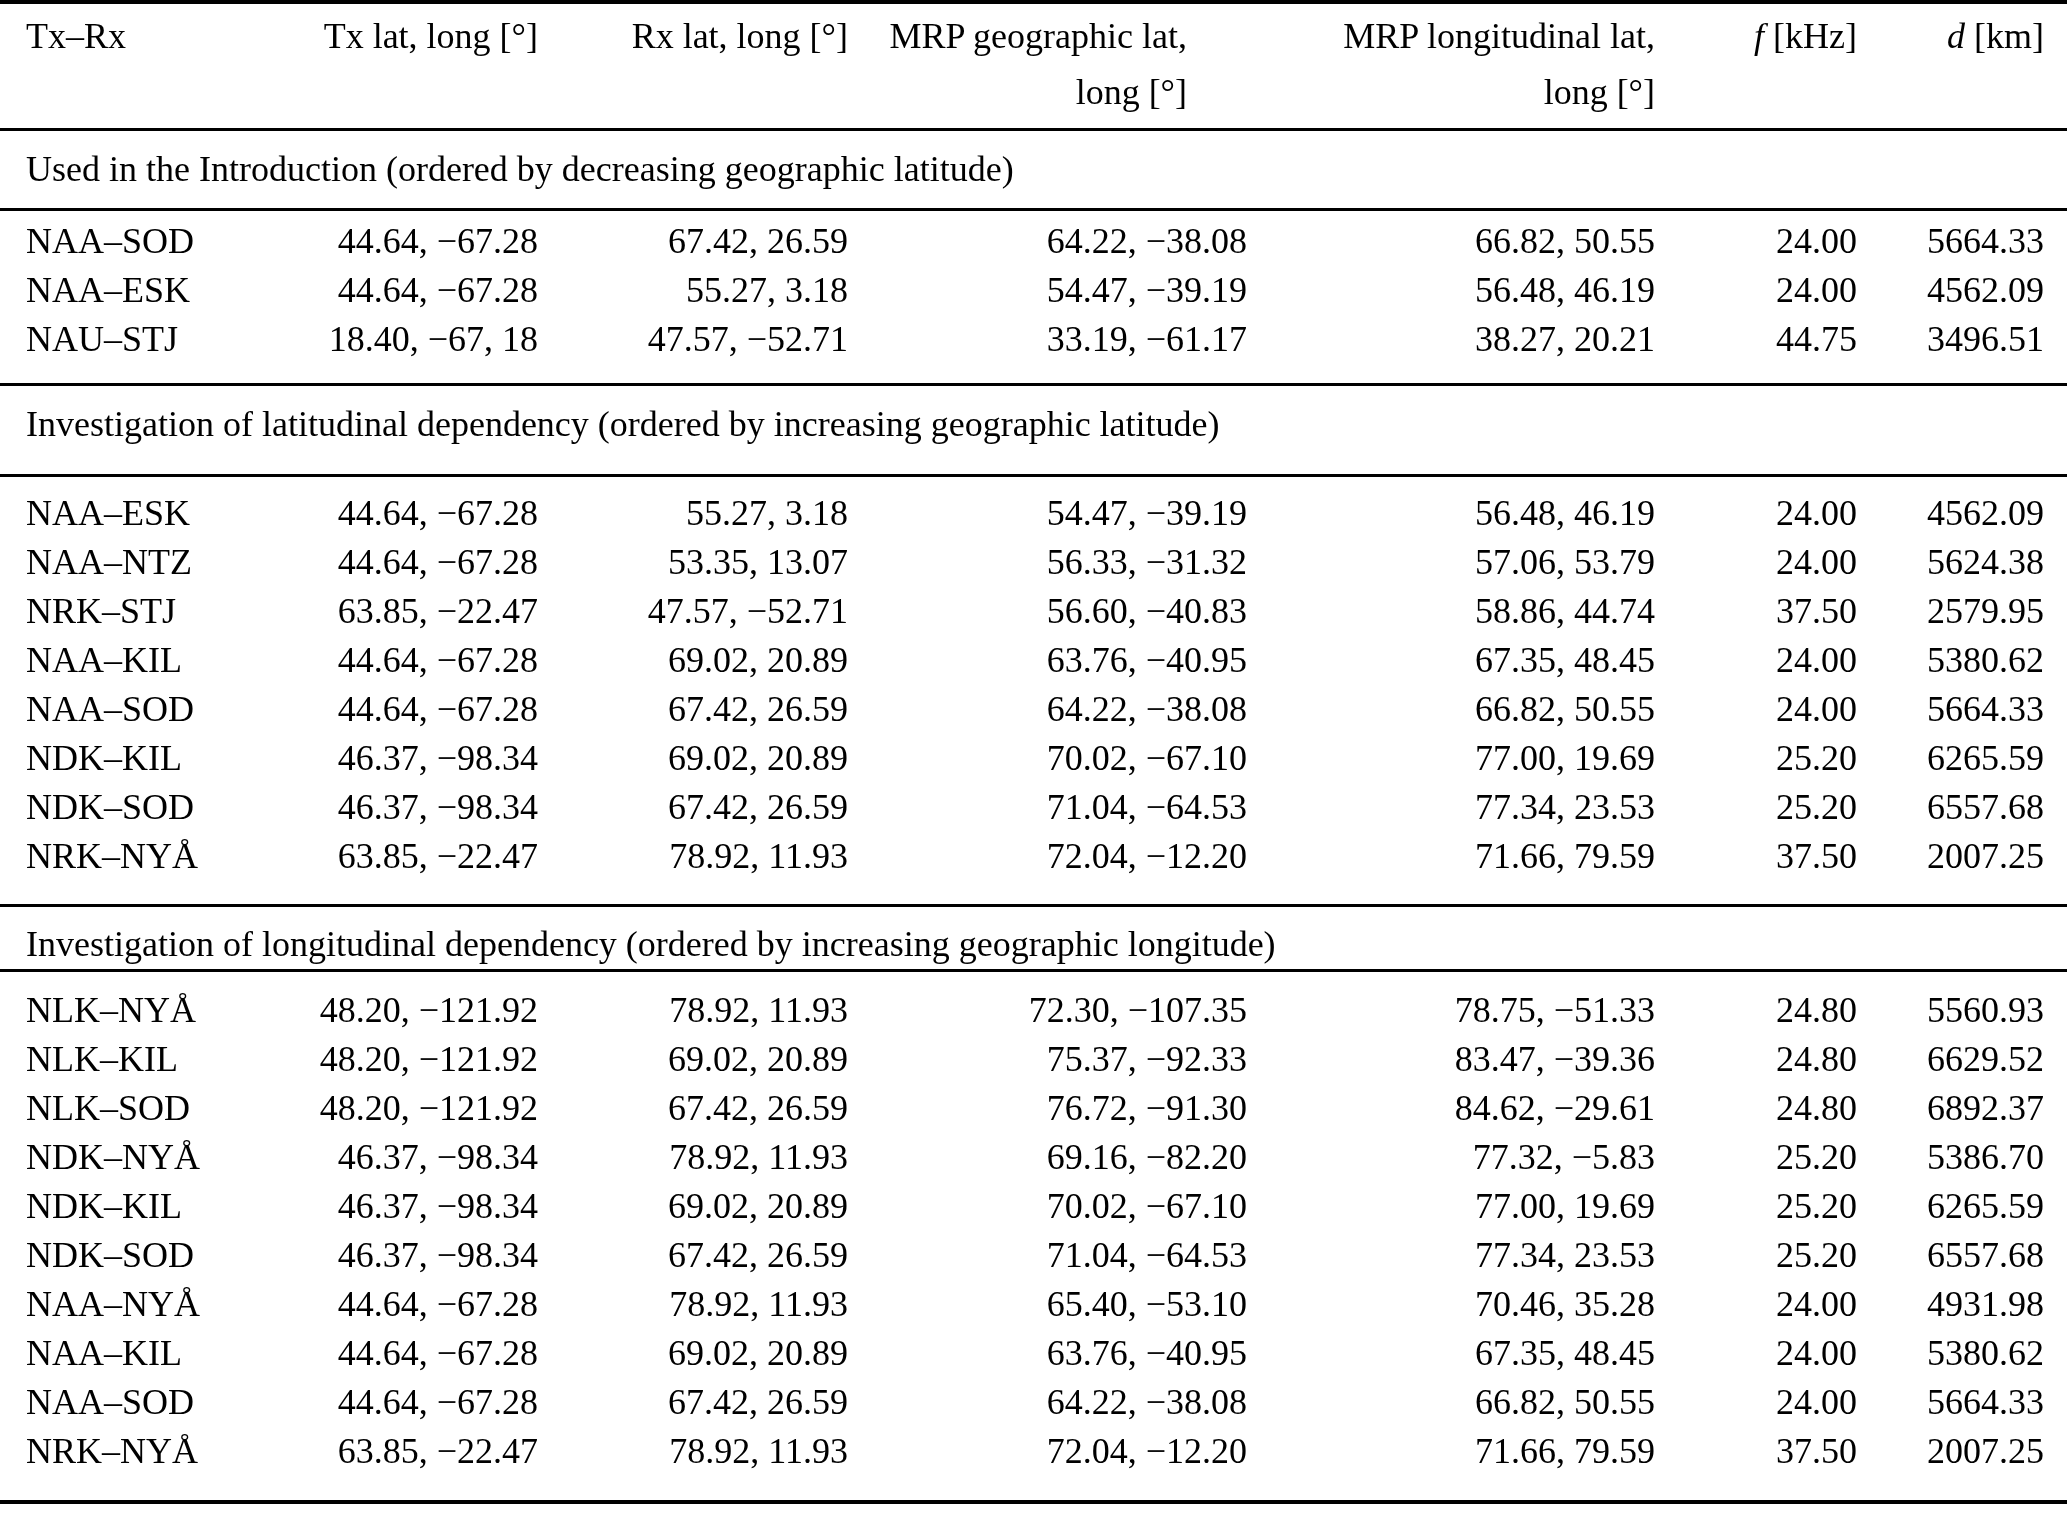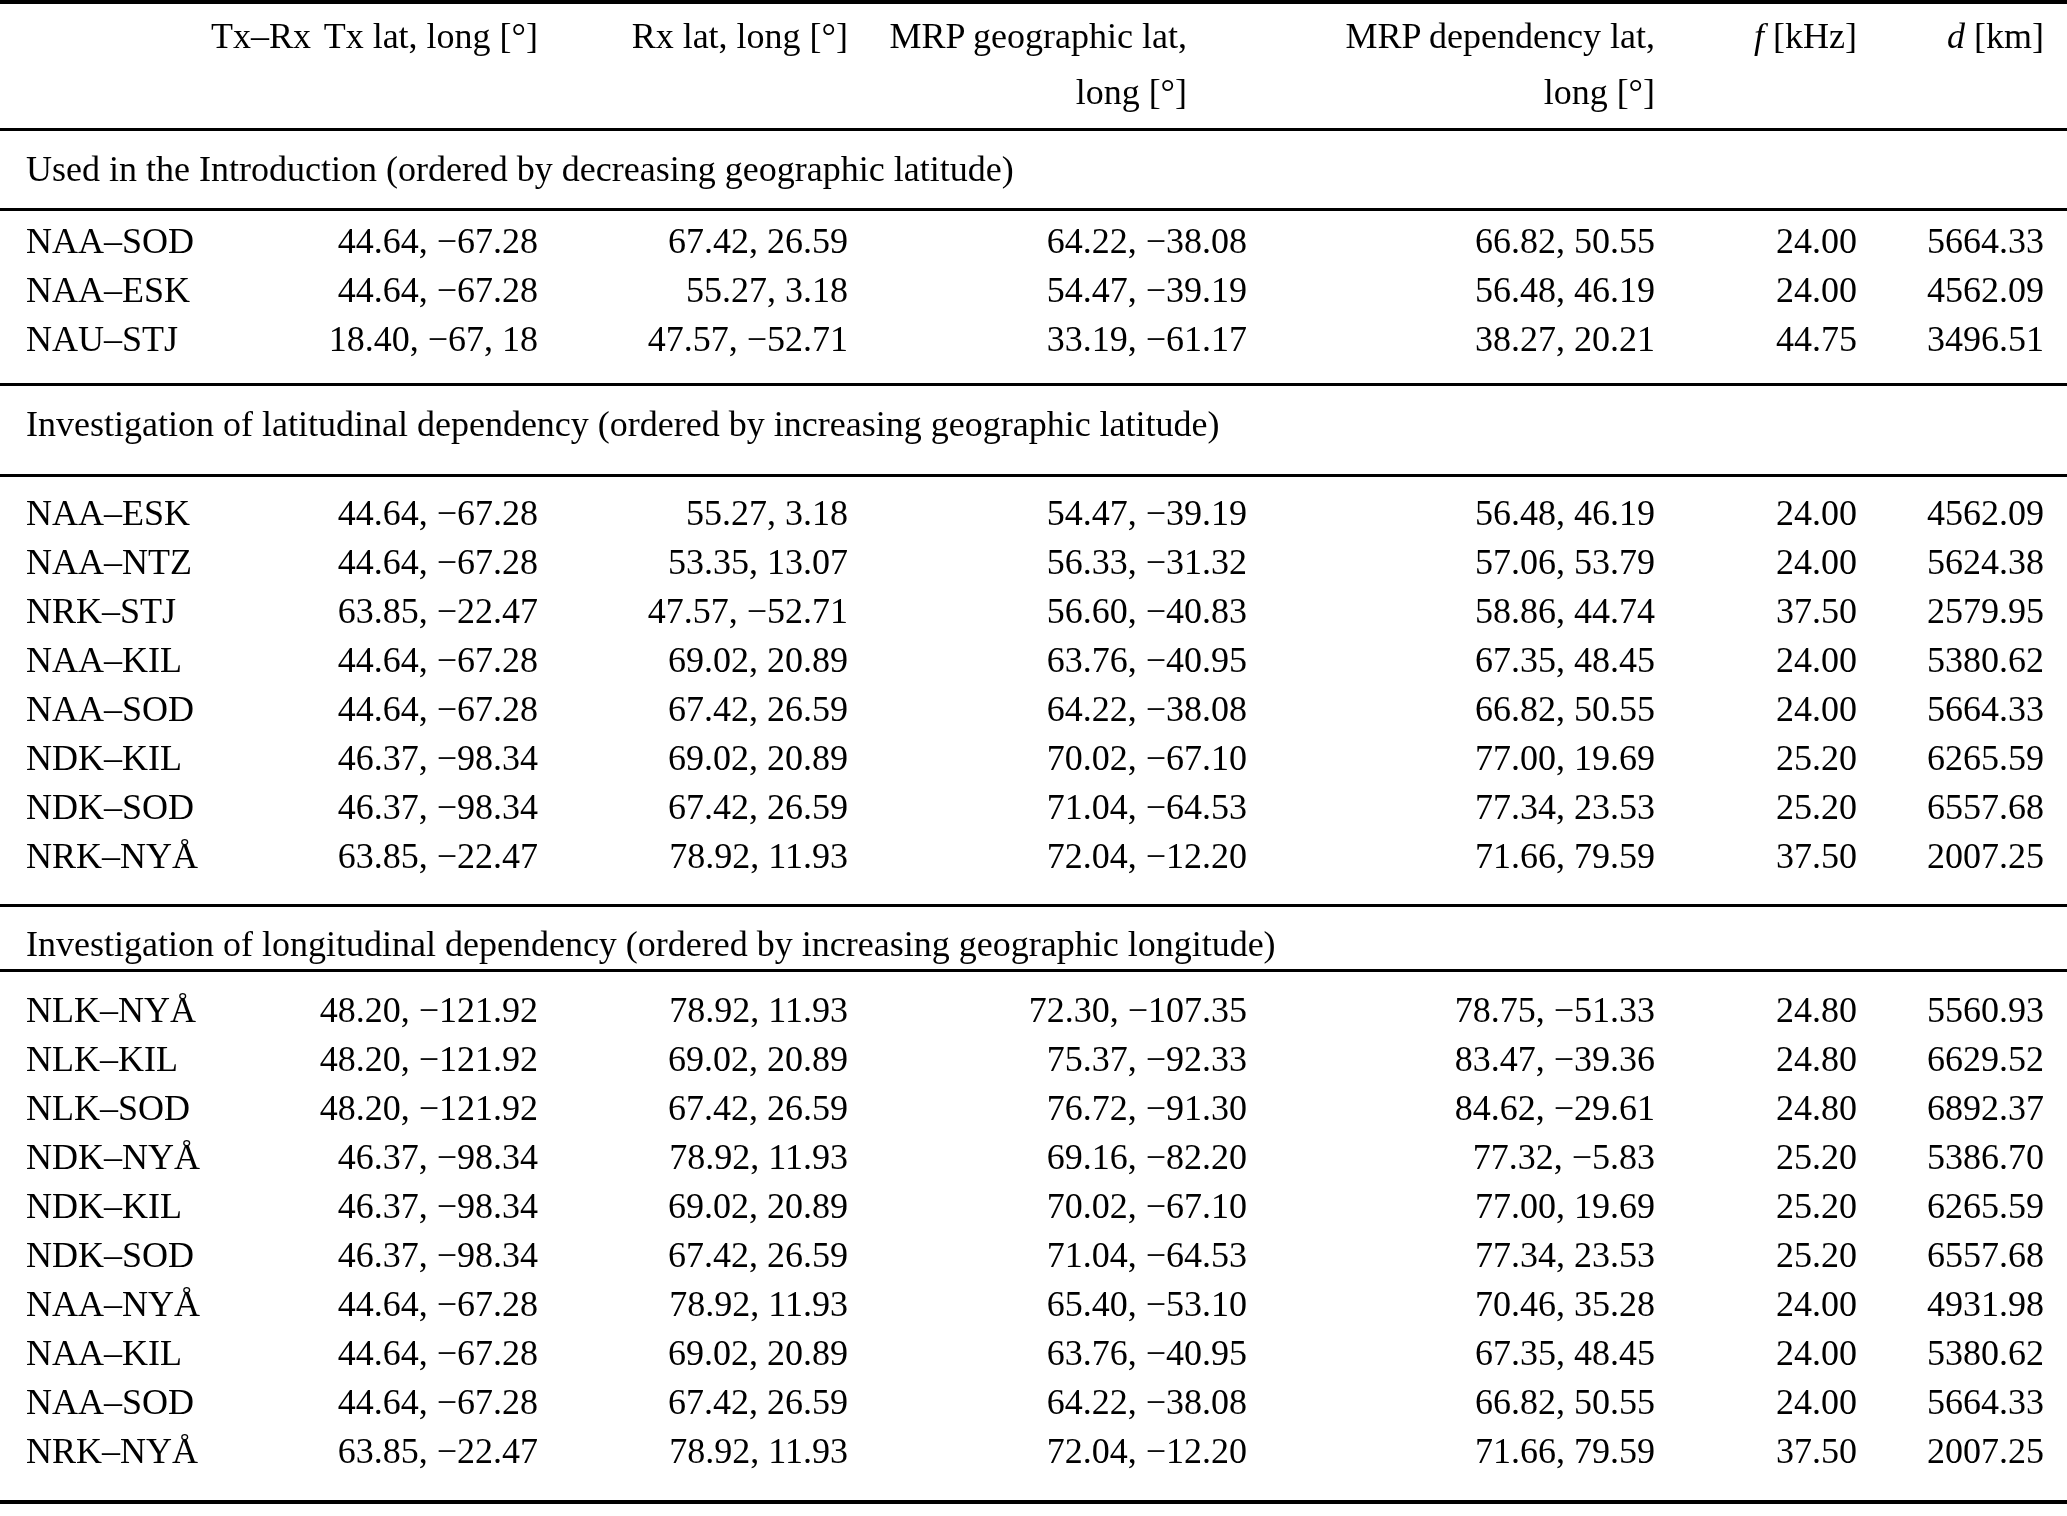--- a/index.html
+++ b/index.html
@@ -8,21 +8,21 @@
   .table{width:2067px;font-size:36px;}
   .rule{height:3px;background:#000;}
   .rule.thick{height:4px;}
   .row{display:grid;grid-template-columns:311px 227px 310px 399px 408px 202px 210px;}
   .row .c{text-align:right;white-space:nowrap;height:49px;line-height:49px;}
   .row .c:first-child{text-align:left;padding-left:26px;}
   .row .c:last-child{padding-right:23px;}
   .row.header{height:124px;}
   .row.header .c{height:auto;line-height:56px;padding-top:4px;}
   .row.header .c.pad4{padding-right:60px;}
-  .hl{line-height:56px;text-align:right;}
+  .hl{line-height:56px;}
   .section-title{padding-left:26px;white-space:nowrap;}
   .section-title.t0{height:77px;line-height:77px;}
   .section-title.t1{height:88px;line-height:76px;}
   .section-title.t2{height:62px;line-height:75px;}
   .rows.r0{padding:6px 0 19px 0;}
   .rows.r1{padding:12px 0 23px 0;}
   .rows.r2{padding:14px 0 24px 0;}
   i{font-style:italic;}
 </style>
 </head>
@@ -38,21 +38,21 @@
         <div class="hl">Tx lat, long [°]</div>
       </div>
       <div class="c">
         <div class="hl">Rx lat, long [°]</div>
       </div>
       <div class="c pad4">
         <div class="hl">MRP geographic lat,</div>
         <div class="hl">long [°]</div>
       </div>
       <div class="c">
-        <div class="hl">MRP dependency lat,</div>
+        <div class="hl">MRP longitudinal lat,</div>
         <div class="hl">long [°]</div>
       </div>
       <div class="c">
         <div class="hl"><i>f</i><span> [kHz]</span></div>
       </div>
       <div class="c">
         <div class="hl"><i>d</i><span> [km]</span></div>
       </div>
     </div>
   <div class="rule"></div>

